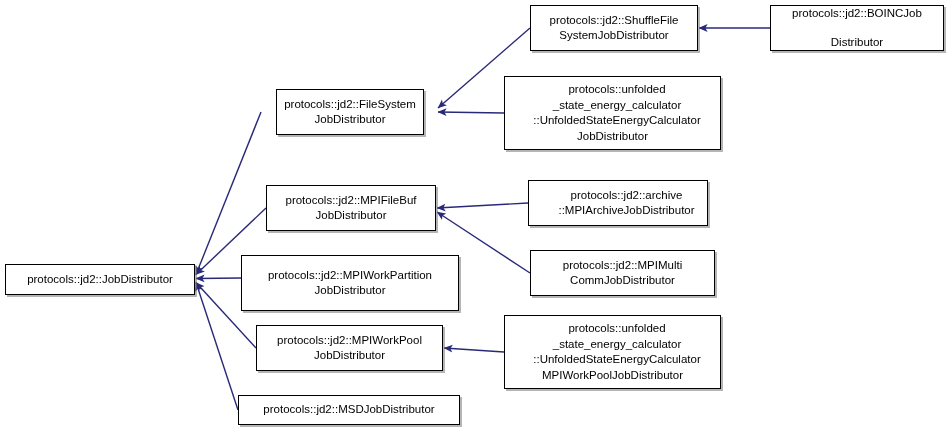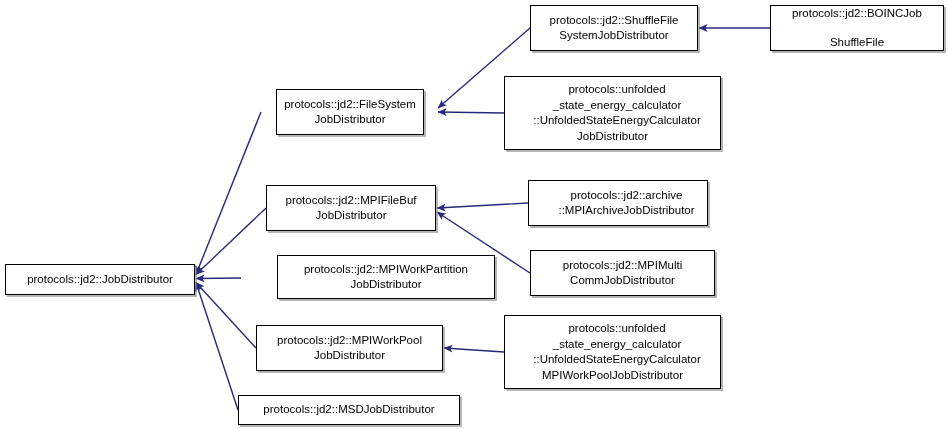--- a/index.html
+++ b/index.html
@@ -80,41 +80,41 @@
       <div class="node" style="left: 276px; top: 89px; width: 148px; height: 46px;">
         <div class="line">protocols::jd2::FileSystem</div>
         <div class="line">JobDistributor</div>
       </div>
       <div class="node" style="left: 530px; top: 5px; width: 168px; height: 46px;">
         <div class="line">protocols::jd2::ShuffleFile</div>
         <div class="line">SystemJobDistributor</div>
       </div>
       <div class="node" style="left: 770px; top: 5px; width: 174px; height: 46px; justify-content: space-between;">
         <div class="line">protocols::jd2::BOINCJob</div>
-        <div class="line">ShuffleFile</div>
+        <div class="line">Distributor</div>
       </div>
       <div class="node left" style="left: 504px; top: 76px; width: 217px; height: 74px;">
         <div class="line">protocols::unfolded</div>
         <div class="line">_state_energy_calculator</div>
         <div class="line">::UnfoldedStateEnergyCalculator</div>
         <div class="line ctr">JobDistributor</div>
       </div>
       <div class="node" style="left: 266px; top: 185px; width: 170px; height: 46px;">
         <div class="line">protocols::jd2::MPIFileBuf</div>
         <div class="line">JobDistributor</div>
       </div>
       <div class="node left" style="left: 528px; top: 180px; width: 180px; height: 46px; padding-left: 8px;">
         <div class="line">protocols::jd2::archive</div>
         <div class="line">::MPIArchiveJobDistributor</div>
       </div>
       <div class="node" style="left: 530px; top: 250px; width: 185px; height: 46px;">
         <div class="line">protocols::jd2::MPIMulti</div>
         <div class="line">CommJobDistributor</div>
       </div>
-      <div class="node" style="left: 241px; top: 255px; width: 218px; height: 44px; margin-left: 36px;">
+      <div class="node" style="left: 241px; top: 255px; width: 218px; height: 56px;">
         <div class="line">protocols::jd2::MPIWorkPartition</div>
         <div class="line">JobDistributor</div>
       </div>
       <div class="node" style="left: 256px; top: 325px; width: 187px; height: 46px; align-items: center;">
         <div class="line">protocols::jd2::MPIWorkPool</div>
         <div class="line">JobDistributor</div>
       </div>
       <div class="node left" style="left: 504px; top: 315px; width: 217px; height: 74px;">
         <div class="line">protocols::unfolded</div>
         <div class="line">_state_energy_calculator</div>

